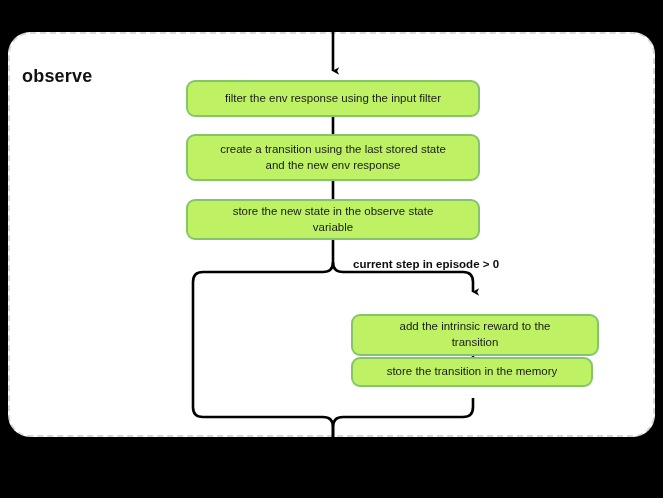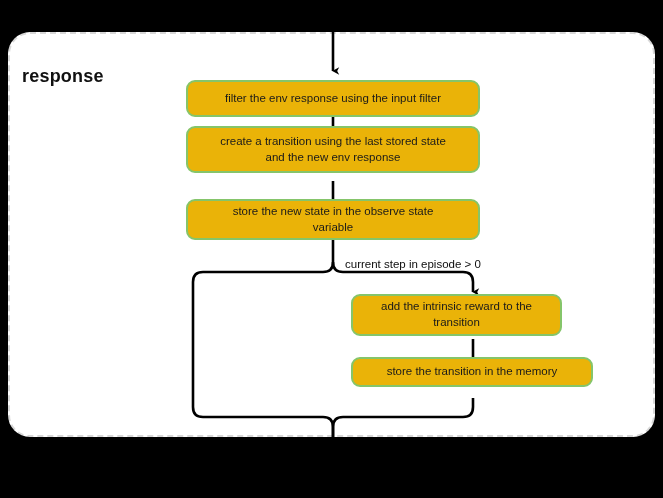--- a/index.html
+++ b/index.html
@@ -52,49 +52,50 @@
     top: 0;
     width: 663px;
     height: 498px;
     pointer-events: none;
   }
 
   
   .node {
     position: absolute;
     box-sizing: border-box;
-    background: #eab308;
+    background: #bef264;
     border: 2.5px solid #85c56a;
     border-radius: 9px;
     display: flex;
     align-items: center;
     justify-content: center;
     text-align: center;
     color: #1a1a1a;
     font-size: 11.5px;
     line-height: 1.35;
     padding: 4px 26px;
   }
 
   .cond-label {
     position: absolute;
     font-size: 11.5px;
-    font-weight: normal;
+    font-weight: bold;
     color: #0d0d0d;
     white-space: nowrap;
+    margin-left: 8px;
   }
 </style>
 </head>
 <body>
 
 <div id="stage">
 
   <div class="subgraph"></div>
 
-  <div class="subgraph-title">response</div>
+  <div class="subgraph-title">observe</div>
 
   <svg id="edges" viewBox="0 0 663 498" xmlns="http://www.w3.org/2000/svg">
     <defs>
       <marker id="arrowhead" markerWidth="9" markerHeight="9" refX="4.0" refY="7.4" orient="auto" markerUnits="userSpaceOnUse">
         <path d="M 0.2 1.2 L 4.0 8.2 L 7.8 1.2 L 4.0 3.2 Z" fill="#000000"></path>
       </marker>
     </defs>
 
     <path d="M 333 25 L 333 71" stroke="#000000" stroke-width="2.6" fill="none" marker-end="url(#arrowhead)"></path>
 
@@ -109,23 +110,23 @@
 
     <path d="M 333 262 Q 333 272 343 272 L 463 272 Q 473 272 473 282 L 473 292" stroke="#000000" stroke-width="2.6" fill="none" marker-end="url(#arrowhead)"></path>
 
     <path d="M 473 339 L 473 357" stroke="#000000" stroke-width="2.6" fill="none"></path>
 
     <path d="M 473 398 L 473 407 Q 473 417 463 417 L 343 417 Q 333 417 333 427 L 333 437" stroke="#000000" stroke-width="2.6" fill="none"></path>
   </svg>
 
   <div class="node" style="left:186px; top:80px; width:294px; height:37px;">filter the env response using the input filter</div>
 
-  <div class="node" style="left:186px; top:126px; width:294px; height:47px;">create a transition using the last stored state and the new env response</div>
+  <div class="node" style="left:186px; top:134px; width:294px; height:47px;">create a transition using the last stored state and the new env response</div>
 
   <div class="node" style="left:186px; top:199px; width:294px; height:41px;">store the new state in the observe state variable</div>
 
-  <div class="node" style="left:351px; top:294px; width:211px; height:42px;">add the intrinsic reward to the transition</div>
+  <div class="node" style="left:351px; top:314px; width:248px; height:42px;">add the intrinsic reward to the transition</div>
 
   <div class="node" style="left:351px; top:357px; width:242px; height:30px;">store the transition in the memory</div>
 
   <div class="cond-label" style="left:345px; top:258px;">current step in episode &gt; 0</div>
 
 </div>
 
 </body></html>

